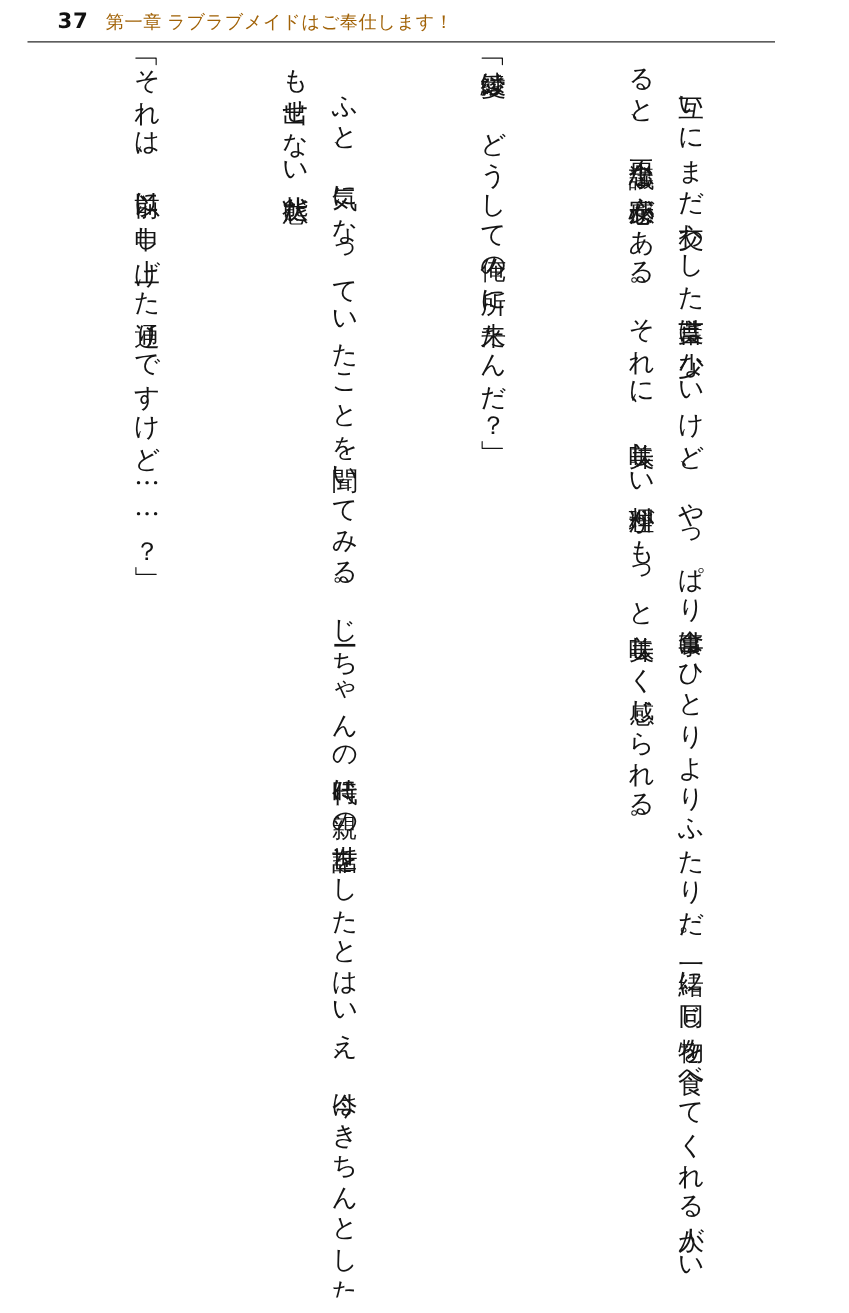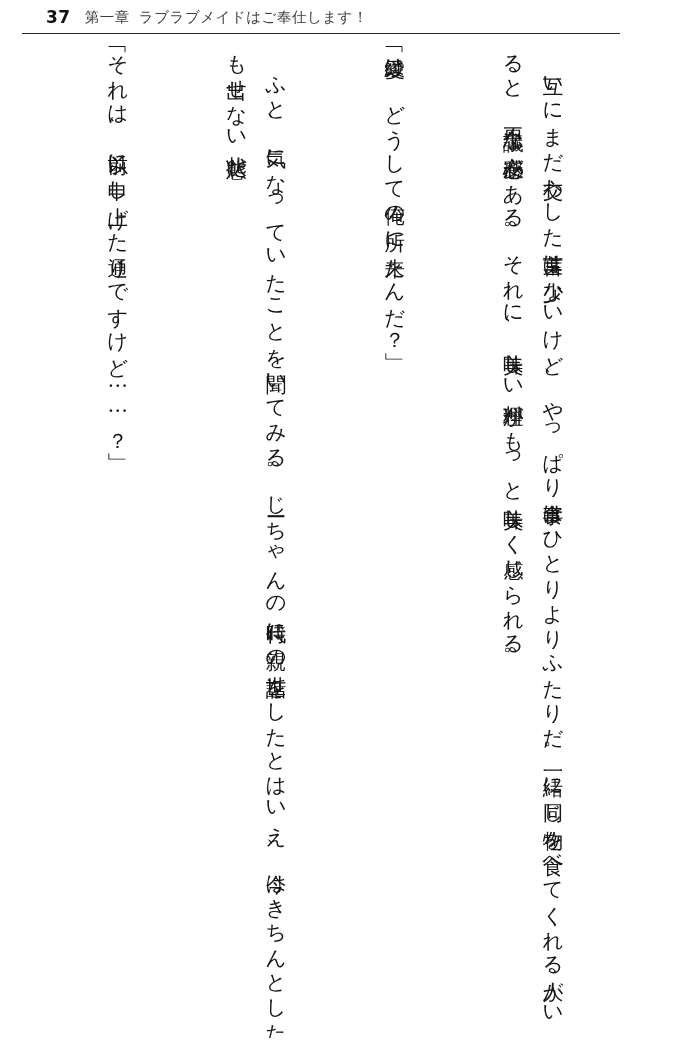--- a/index.html
+++ b/index.html
@@ -37,23 +37,23 @@
   }
   .header .folio {
     font-family: "DejaVu Sans", "Liberation Sans", sans-serif;
     font-weight: bold;
     font-size: 17px;
     letter-spacing: 0.5px;
     color: #111;
     margin-right: 14px;
   }
   .header .chapter {
-    font-family: Liberation Mono, monospace;
+    font-family: Liberation Serif, serif;
     font-size: 14.5px;
-    color: #404040;
+    color: #a16207;
     letter-spacing: 0.5px;
     white-space: nowrap;
   }
   .header .rule {
     position: absolute;
     left: 22px;
     right: 22px;
     bottom: 0;
     height: 1px;
     background: #2a2a2a;

